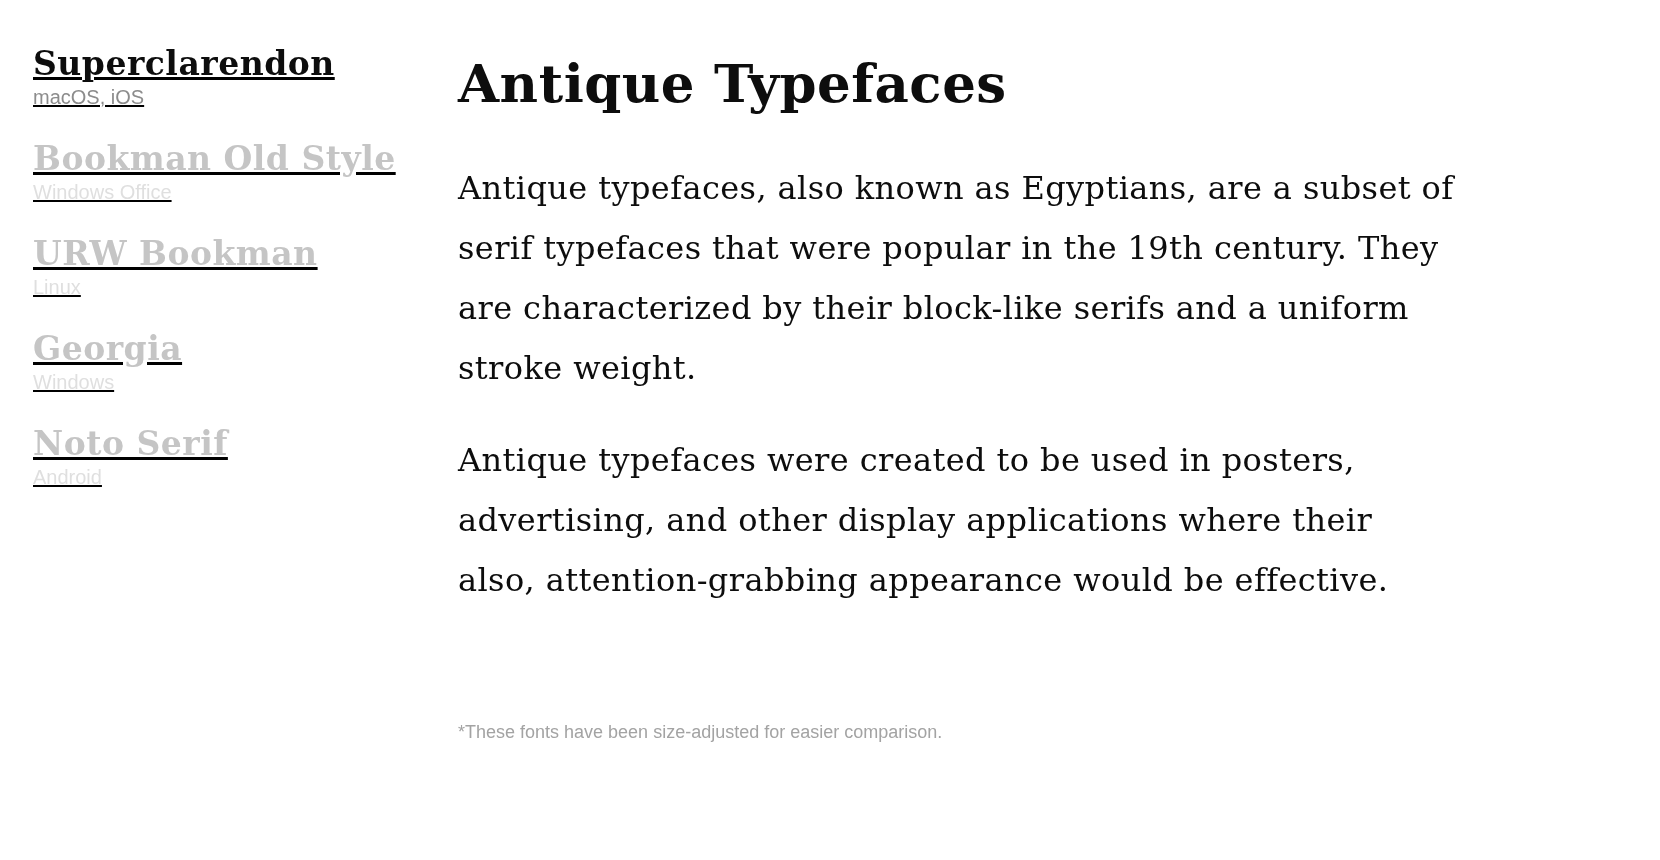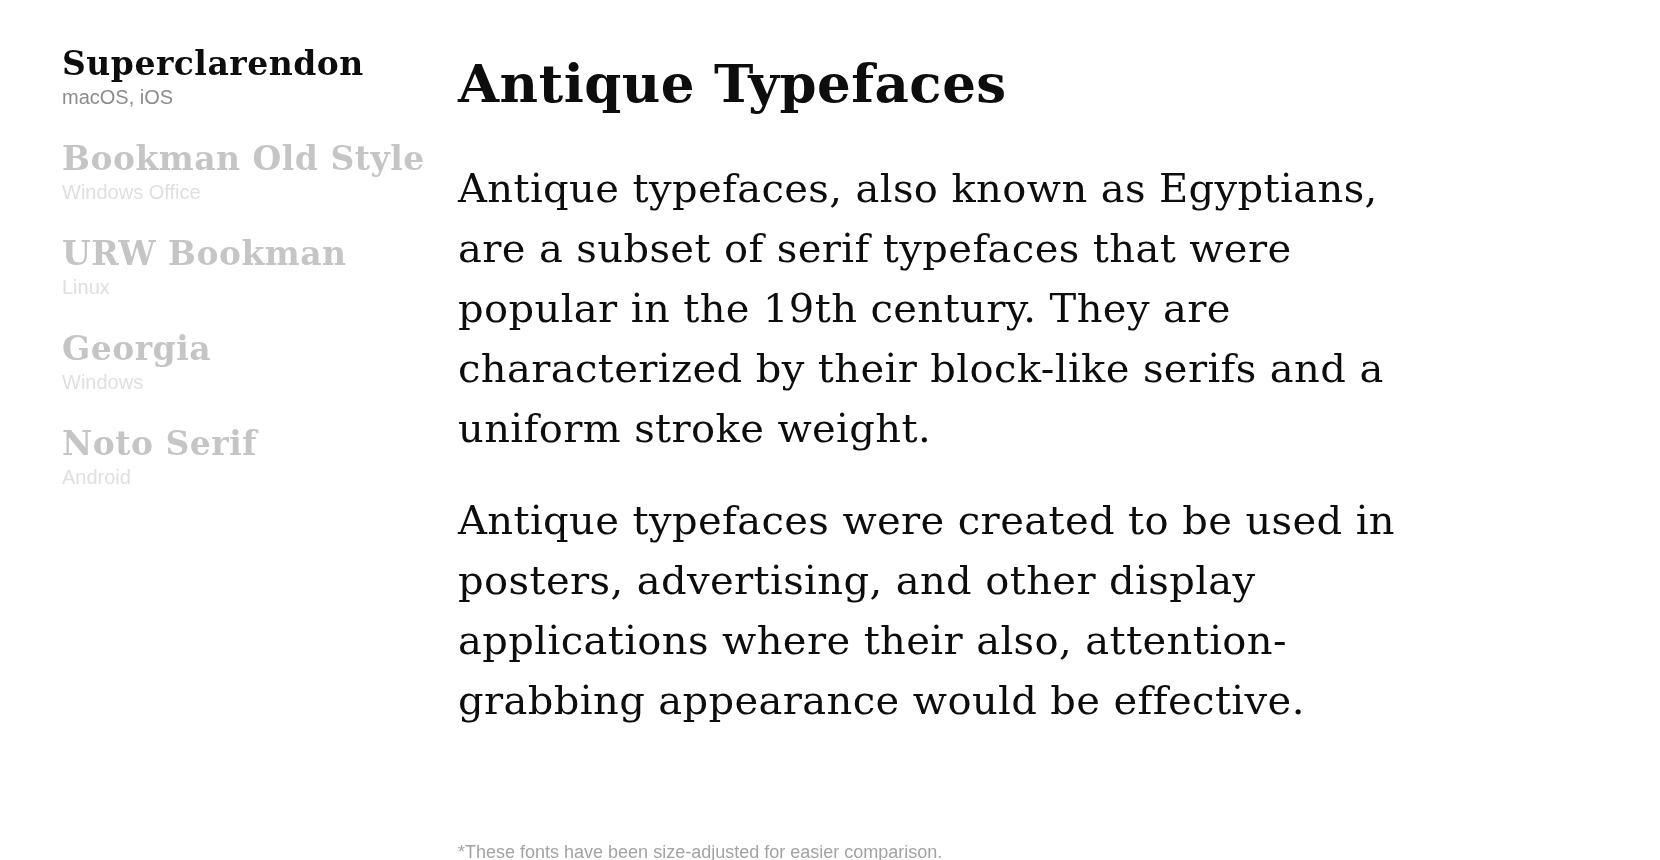--- a/index.html
+++ b/index.html
@@ -15,22 +15,23 @@
   body{
     width:1660px;height:860px;overflow:hidden;
     background:var(--c-bg);
     font-family:"DejaVu Serif", serif;
   }
   .app{display:flex;width:1660px;height:860px;}
 
   
   .sidebar{
     width:440px;
-    padding:44px 0 0 62px;
+    padding:44px 0 0 33px;
     flex-shrink:0;
+    text-decoration:underline;
   }
   .font-item{
     margin-bottom:29px;
     cursor:pointer;
   }
   .font-name{
     display:block;
     font-family:"DejaVu Serif", serif;
     font-weight:bold;
     font-size:33px;
@@ -60,21 +61,21 @@
     font-family:"DejaVu Serif", serif;
     font-weight:bold;
     font-size:53px;
     line-height:1.15;
     letter-spacing:0.5px;
     color:var(--c-text);
   }
   .preview-paragraph{
     margin:0 8px 32px 0;
     max-width:1000px;
-    font-size:40px;
+    font-size:32px;
     line-height:60px;
     letter-spacing:0.4px;
     color:var(--c-text);
   }
   .footnote{
     margin-top:112px;
     font-family:"Liberation Sans","DejaVu Sans",sans-serif;
     font-size:18px;
     color:var(--c-footnote);
   }

